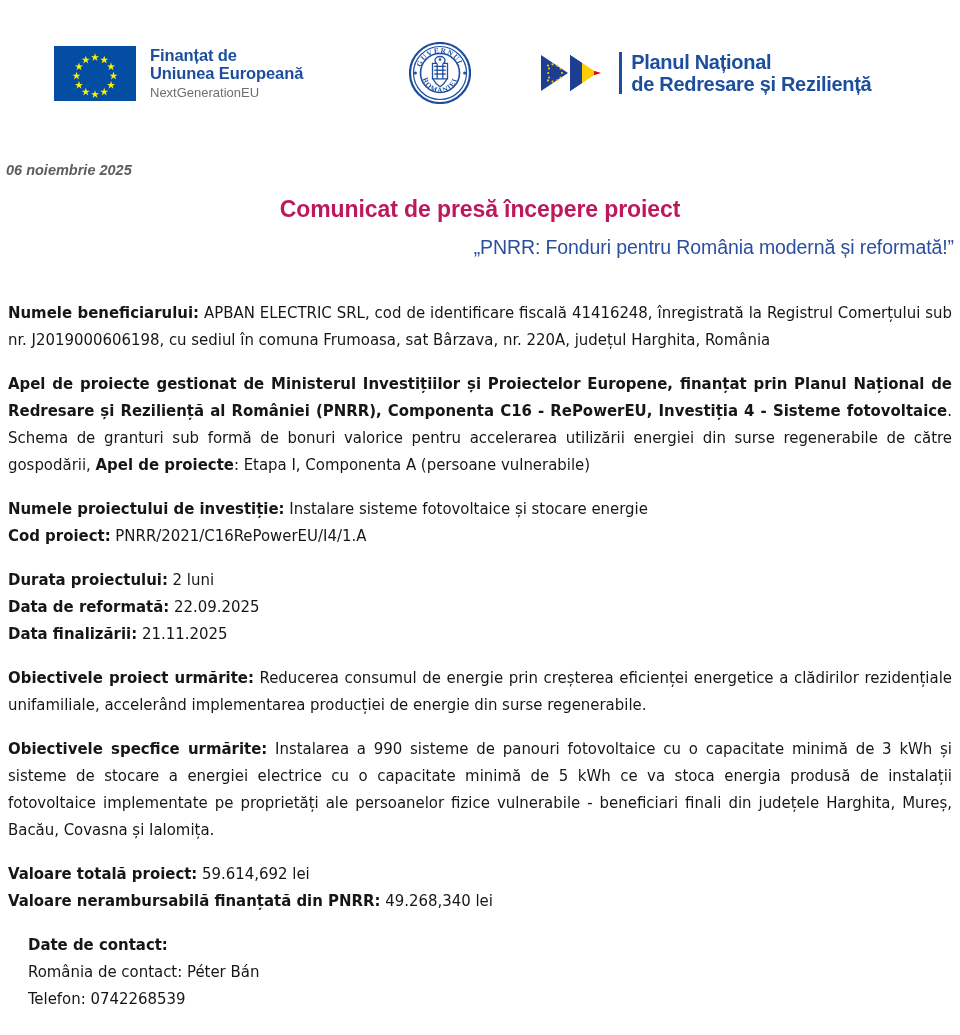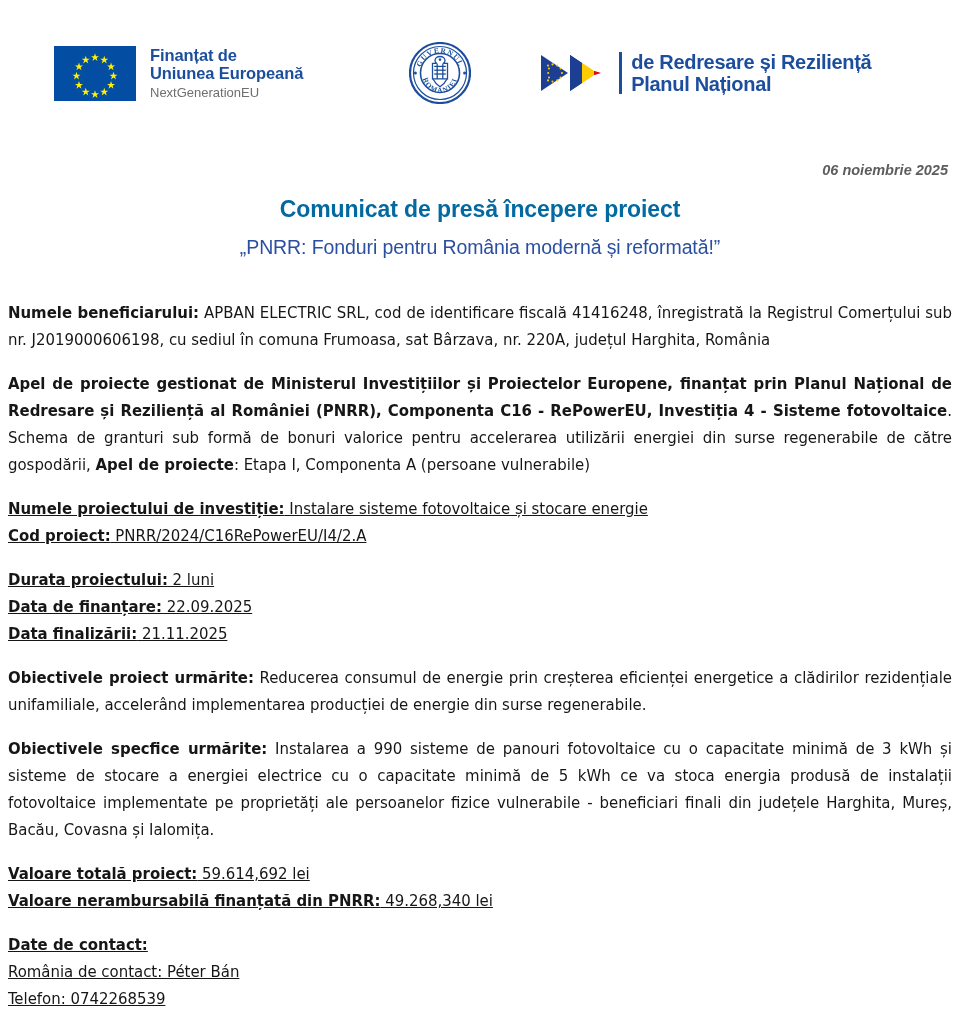--- a/index.html
+++ b/index.html
@@ -68,64 +68,63 @@
     font-weight: bold;
     font-size: 20px;
     color: #1C4E9D;
     line-height: 1.12;
     letter-spacing: -0.3px;
     white-space: nowrap;
   }
 
   
   .doc-date {
-    text-align: right;
     padding-right: 6px;
     margin-top: 52px;
     font-family: "Liberation Sans", sans-serif;
     font-style: italic;
     font-weight: bold;
     font-size: 14.5px;
     color: #5d5d5d;
   }
 
   
   .title {
     text-align: center;
     font-family: "Liberation Sans", sans-serif;
     font-weight: bold;
     font-size: 23px;
-    color: #0369a1;
+    color: #be185d;
     margin-top: 18px;
     letter-spacing: -0.1px;
   }
   .subtitle {
-    text-align: center;
+    text-align: right;
     font-family: "Liberation Sans", sans-serif;
     font-size: 19.5px;
     color: #2B4FA0;
     margin-top: 13px;
     letter-spacing: -0.1px;
   }
 
   
   .body-wrap {
     margin-top: 40px;
     padding: 0 2px 0 2px;
     font-size: 16.6px;
     line-height: 27px;
     color: #161616;
   }
   .para { margin: 0 0 17px 0; text-align: justify; }
-  .blk { margin: 0 0 17px 0; text-decoration: underline; }
+  .blk { margin: 0 0 17px 0; }
   .blk .row { display: block; }
   b, .b { font-weight: bold; }
   .para:last-child, .blk:last-child { margin-bottom: 0; }
 
-  .contact-line { display: block; }
+  .contact-line { display: block; margin-left: 20px; }
 </style>
 </head>
 <body>
 
 <div class="page">
 
   <div class="logo-bar">
 
     <div class="eu-logo">
       <div class="eu-flag">
@@ -205,45 +204,45 @@
         <polygon points="31,3 31,39 43,31 43,11" fill="#1C3F94"></polygon>
         <polygon points="43,11 43,31 55,23 55,19" fill="#FFCC00"></polygon>
         <polygon points="55,19 55,23 61,21" fill="#E30613"></polygon>
         <polygon points="31,3 31,39 62,21" fill="none"></polygon>
         <polygon points="31,3 43,11 43,31 31,39" fill="#1C3F94"></polygon>
         <polygon points="43,11 55,19 55,23 43,31" fill="#FFCC00"></polygon>
         <polygon points="55,19 62,21 55,23" fill="#E30613"></polygon>
       </svg>
       <div class="pnrr-rule"></div>
       <div class="pnrr-text">
+        <div>Planul Național</div>
         <div>de Redresare și Reziliență</div>
-        <div>Planul Național</div>
       </div>
     </div>
   </div>
 
   <div class="doc-date">06 noiembrie 2025</div>
 
   <div class="title">Comunicat de presă începere proiect</div>
   <div class="subtitle">„PNRR: Fonduri pentru România modernă și reformată!”</div>
 
   <div class="body-wrap">
 
     <p class="para"><b>Numele beneficiarului:</b><span> APBAN ELECTRIC SRL, cod de identificare fiscală 41416248, înregistrată la Registrul Comerțului sub nr. J2019000606198, cu sediul în comuna Frumoasa, sat Bârzava, nr. 220A, județul Harghita, România</span></p>
 
     <p class="para"><b>Apel de proiecte gestionat de Ministerul Investițiilor și Proiectelor Europene, finanțat prin Planul Național de Redresare și Reziliență al României (PNRR), Componenta C16 - RePowerEU, Investiția 4 - Sisteme fotovoltaice</b><span>. Schema de granturi sub formă de bonuri valorice pentru accelerarea utilizării energiei din surse regenerabile de către gospodării, </span><b>Apel de proiecte</b><span>: Etapa I, Componenta A (persoane vulnerabile)</span></p>
 
     <div class="blk">
       <div class="row"><b>Numele proiectului de investiție:</b><span> Instalare sisteme fotovoltaice și stocare energie</span></div>
-      <div class="row"><b>Cod proiect:</b><span> PNRR/2024/C16RePowerEU/I4/2.A</span></div>
+      <div class="row"><b>Cod proiect:</b><span> PNRR/2021/C16RePowerEU/I4/1.A</span></div>
     </div>
 
     <div class="blk">
       <div class="row"><b>Durata proiectului:</b><span> 2 luni</span></div>
-      <div class="row"><b>Data de finanțare:</b><span> 22.09.2025</span></div>
+      <div class="row"><b>Data de reformată:</b><span> 22.09.2025</span></div>
       <div class="row"><b>Data finalizării:</b><span> 21.11.2025</span></div>
     </div>
 
     <p class="para"><b>Obiectivele proiect urmărite:</b><span> Reducerea consumul de energie prin creșterea eficienței energetice a clădirilor rezidențiale unifamiliale, accelerând implementarea producției de energie din surse regenerabile.</span></p>
 
     <p class="para"><b>Obiectivele specfice urmărite:</b><span> Instalarea a 990 sisteme de panouri fotovoltaice cu o capacitate minimă de 3 kWh și sisteme de stocare a energiei electrice cu o capacitate minimă de 5 kWh ce va stoca energia produsă de instalații fotovoltaice implementate pe proprietăți ale persoanelor fizice vulnerabile - beneficiari finali din județele Harghita, Mureș, Bacău, Covasna și Ialomița.</span></p>
 
     <div class="blk">
       <div class="row"><b>Valoare totală proiect:</b><span> 59.614,692 lei</span></div>
       <div class="row"><b>Valoare nerambursabilă finanțată din PNRR:</b><span> 49.268,340 lei</span></div>

